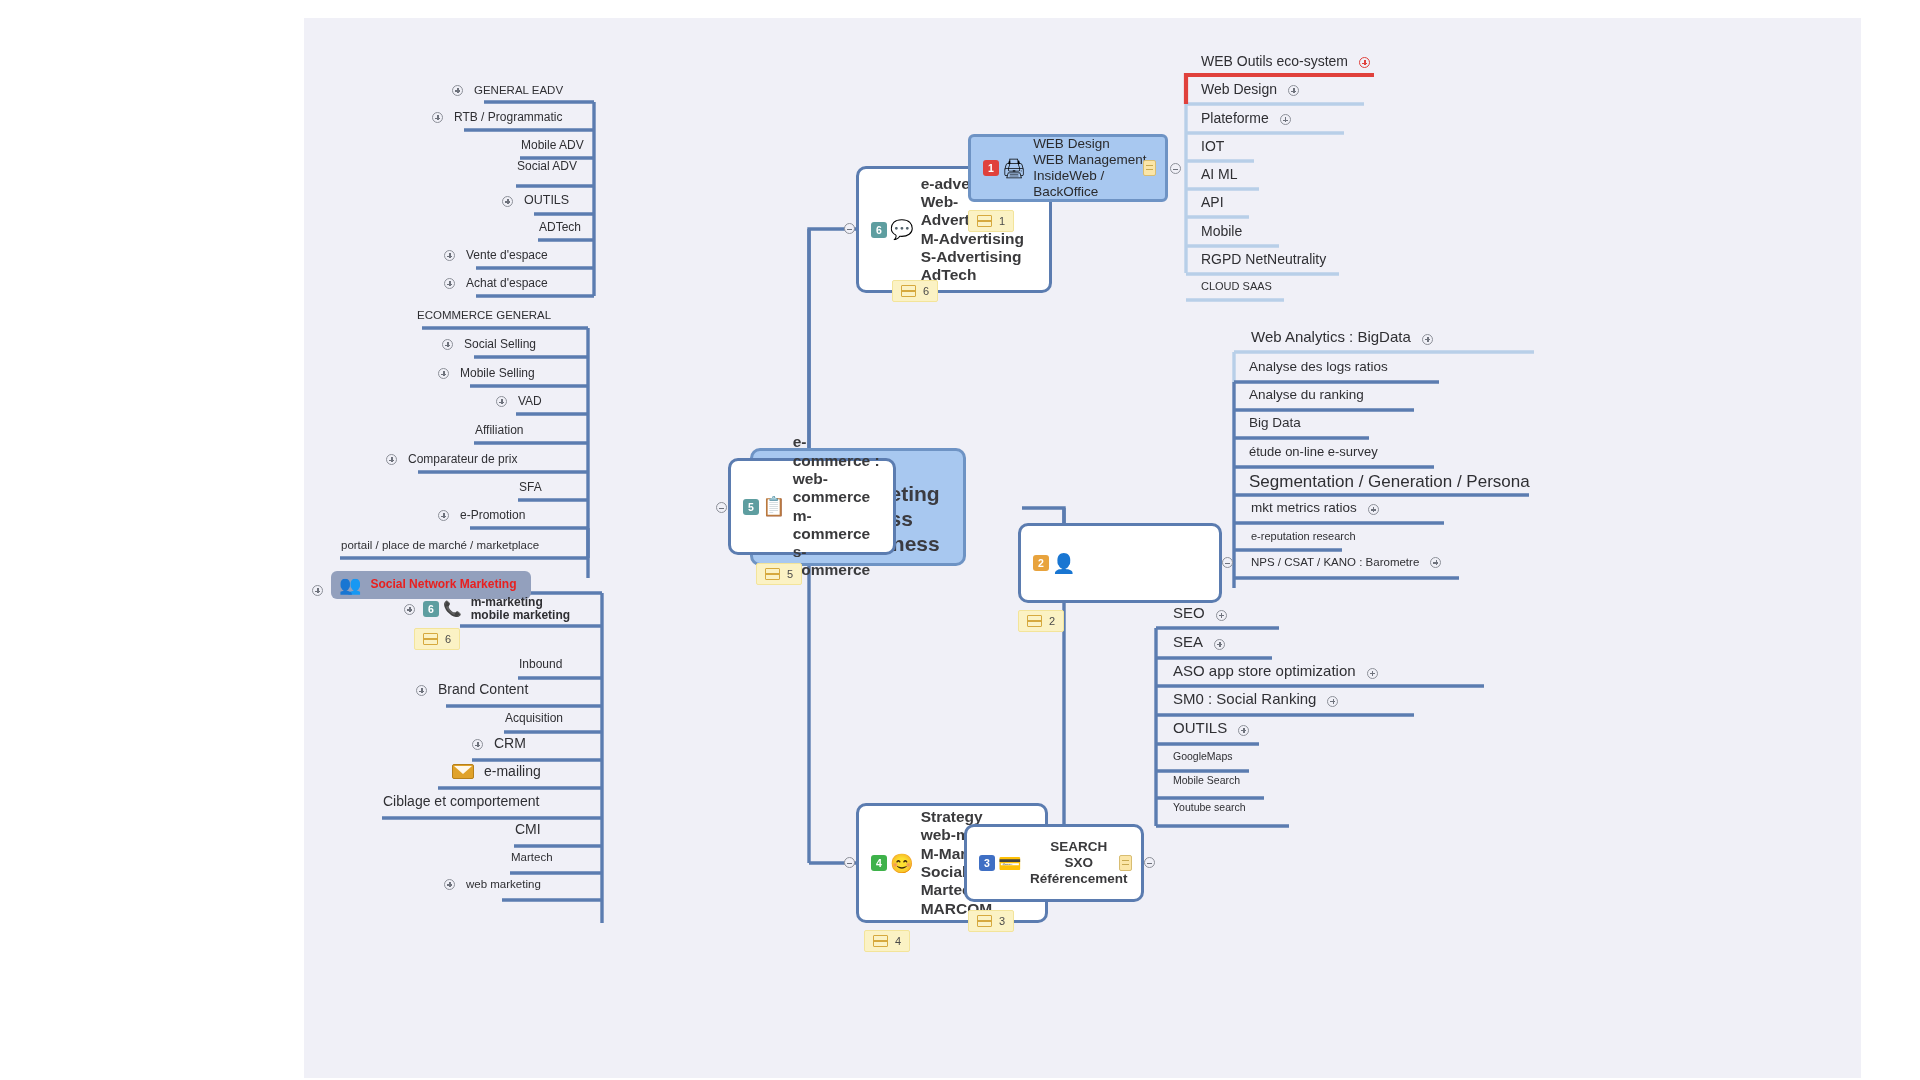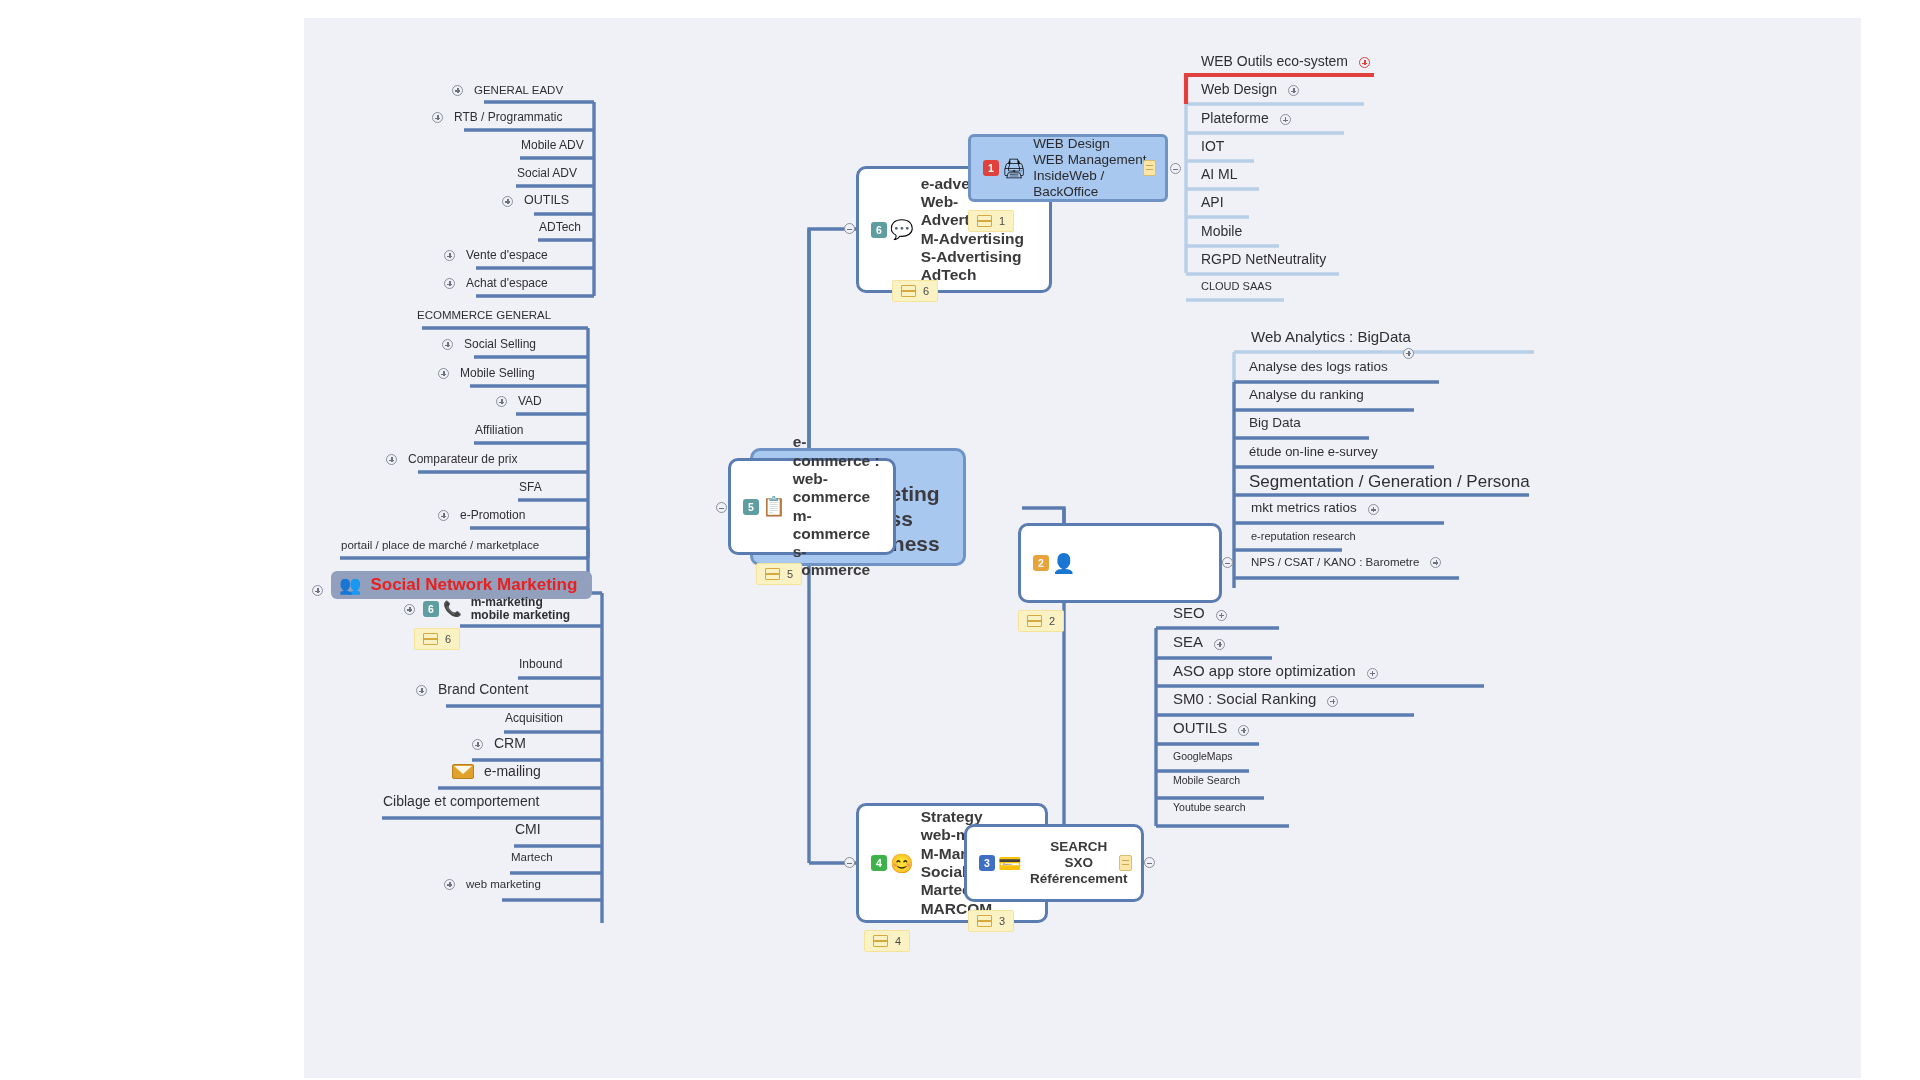--- a/index.html
+++ b/index.html
@@ -104,21 +104,21 @@
   .minus:before{ left: 2px; right: 2px; top: 4.5px; height: 1.4px; }
   .plus.red { border-color: #e0413c; }
   .plus.red:before, .plus.red:after { background: #e0413c; }
   .plus.lm { margin-right: 8px; }
   .plus.rm { margin-left: 8px; }
 
   .hl {
     background: #93a0bd; border-radius: 6px;
     padding: 3px 12px 3px 8px;
   }
-  .hl .ltxt { color: #e8201f; font-weight: bold; font-size: 17px; padding-bottom: 0; }
+  .hl .ltxt { color: #e8201f; font-weight: bold; font-size: 12px; padding-bottom: 0; }
 
   .mailicon {
     width: 22px; height: 15px; background: #e0a22a;
     border: 1px solid #b7801a; border-radius: 2px; position: relative;
     margin-right: 7px; margin-bottom: 2px; flex: 0 0 auto;
   }
   .mailicon:before {
     content: ""; position: absolute; left: 1px; top: 1px; width: 18px; height: 11px;
     border-left: 9px solid transparent; border-right: 9px solid transparent;
     border-top: 8px solid #fff8ea; box-sizing: border-box;
@@ -255,21 +255,21 @@
     <span class="plus lm"></span>
     <span class="ltxt" style="font-size:11.5px">GENERAL EADV</span>
   </div>
   <div class="leaf" style="left:128px;top:93px;">
     <span class="plus lm"></span>
     <span class="ltxt" style="font-size:12px">RTB / Programmatic</span>
   </div>
   <div class="leaf" style="left:214px;top:121px;">
     <span class="ltxt" style="font-size:12px">Mobile ADV</span>
   </div>
-  <div class="leaf" style="left:210px;top:149px;">
+  <div class="leaf" style="left:210px;top:142px;">
     <span class="ltxt" style="font-size:12px">Social ADV</span>
   </div>
   <div class="leaf" style="left:198px;top:176px;">
     <span class="plus lm"></span>
     <span class="ltxt" style="font-size:12.5px">OUTILS</span>
   </div>
   <div class="leaf" style="left:232px;top:203px;">
     <span class="ltxt" style="font-size:12px">ADTech</span>
   </div>
   <div class="leaf" style="left:140px;top:231px;">
@@ -442,21 +442,21 @@
   <div class="mainnode" style="left:714px; top:505px; width:204px; height:80px;">
     <span class="numbadge" style="background:#e8a33d">2</span>
     <span class="glyph">👤</span>
   </div>
   <span class="minus" style="position:absolute;left:918px;top:539px;z-index:8;"></span>
   <div class="tabletag" style="left:714px; top:592px;">
     <span class="ticon"></span>
     <span class="tnum">2</span>
   </div>
 
-  <div class="leaf" style="left:944px;top:311px;flex-direction:column;">
+  <div class="leaf" style="left:944px;top:311px;">
     <span class="ltxt" style="font-size:15px">Web Analytics : BigData</span>
     <span class="plus rm"></span>
   </div>
   <div class="leaf" style="left:942px;top:342px;">
     <span class="ltxt" style="font-size:13.5px">Analyse des logs ratios</span>
   </div>
   <div class="leaf" style="left:942px;top:370px;">
     <span class="ltxt" style="font-size:13.5px">Analyse du ranking</span>
   </div>
   <div class="leaf" style="left:942px;top:398px;">

